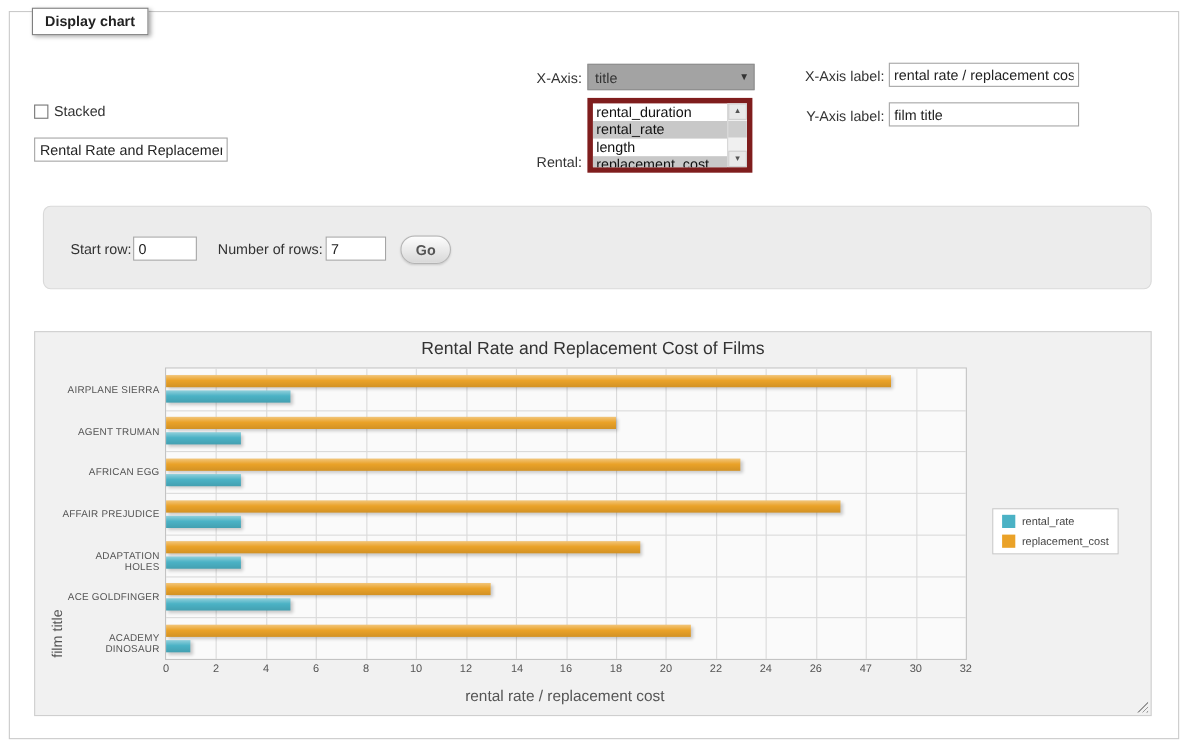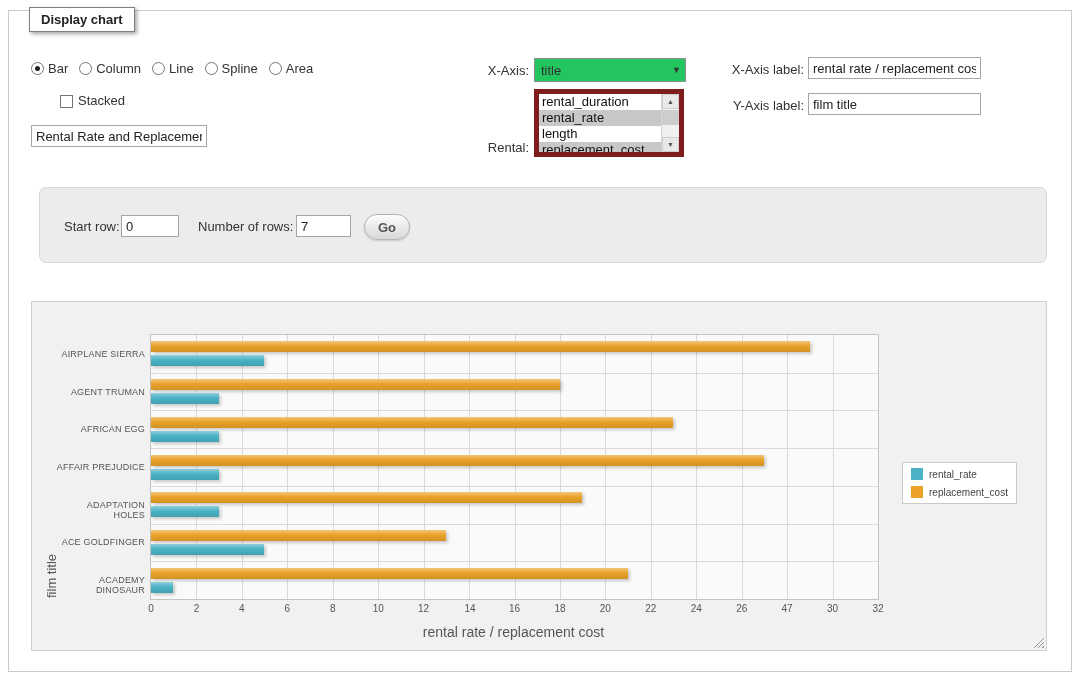--- a/index.html
+++ b/index.html
@@ -11,37 +11,37 @@
   .legend-tab { position:absolute; left:20px; top:-4px; background:#fff; border:1px solid #7f7f7f;
                 box-shadow:2px 2px 4px rgba(0,0,0,0.35); padding:4px 11px; font-weight:bold;
                 font-size:13px; color:#222; z-index:3; }
 
   .radio-row { position:absolute; left:22px; top:50px; display:flex; align-items:center; gap:11px; }
   .radio-item { display:flex; align-items:center; gap:4px; cursor:default; }
   .radio { width:13px; height:13px; border-radius:50%; border:1px solid #767676; background:#fff;
            position:relative; box-sizing:border-box; flex:0 0 auto; }
   .radio.checked::after { content:''; position:absolute; left:3px; top:3px; width:5px; height:5px;
                           border-radius:50%; background:#222; }
-  .stacked-row { position:absolute; left:22px; top:82px; display:flex; align-items:flex-end; gap:5px;margin-left:29px; }
+  .stacked-row { position:absolute; left:22px; top:82px; display:flex; align-items:flex-end; gap:5px; }
   .checkbox { width:13px; height:13px; border:1px solid #767676; background:#fff; box-sizing:border-box; }
 
   .text-input { border:1px solid #a5a5a5; background:#fff; height:22px; font-family:inherit;
                 font-size:13px; padding:2px 4px; box-sizing:border-box; color:#222; }
   .title-input { position:absolute; left:22px; top:114px; width:176px; }
 
   .field-label { position:absolute; text-align:right; color:#333; }
   #xaxis-label { left:430px; top:52px; width:90px; }
   #series-label { left:430px; top:129px; width:90px; }
   #xaxis-field-label { left:680px; top:51px; width:115px; }
   #yaxis-field-label { left:680px; top:87px; width:115px; }
   #xaxis-input { position:absolute; left:799px; top:46px; width:173px; }
   #yaxis-input { position:absolute; left:799px; top:82px; width:173px; }
 
   .select { position:absolute; left:525px; top:47px; width:152px; height:24px; border:1px solid #8e8e8e;
-            background:#22c55e; display:flex; align-items:center; justify-content:space-between;
+            background:#a3a3a3; display:flex; align-items:center; justify-content:space-between;
             padding:0 4px 0 6px; box-sizing:border-box; cursor:default; }
   .select-arrow { font-size:9px; color:#333; }
 
   .listbox { position:absolute; left:525px; top:78px; width:150px; height:68px; border:5px solid #7f1d1d;
              background:#fff; box-sizing:border-box; display:flex; overflow:hidden; }
   .listbox-options { flex:1 1 auto; overflow:hidden; }
   .option { height:16px; line-height:16px; padding:0 3px; font-size:13px; color:#111; white-space:nowrap; }
   .option.selected { background:#c8c8c8; }
   .scrollbar { flex:0 0 17px; width:17px; background:#f0f0f0; border-left:1px solid #d5d5d5; position:relative; }
   .sb-btn { position:absolute; left:0; width:100%; height:15px; background:#e9e9e9; border:1px solid #cfcfcf;
@@ -84,42 +84,20 @@
                  background:repeating-linear-gradient(135deg, transparent 0 2px, #9a9a9a 2px 3px);
                  clip-path:polygon(100% 0, 100% 100%, 0 100%); cursor:nwse-resize; }
 </style>
 </head>
 <body>
 
 <div class="page">
   <div class="fieldset">
     <div class="legend-tab">Display chart</div>
 
-    <div class="radio-row" id="radio-row">
-        <span class="radio-item">
-          <span class="radio checked"></span>
-          <span>Bar</span>
-        </span>
-        <span class="radio-item">
-          <span class="radio"></span>
-          <span>Column</span>
-        </span>
-        <span class="radio-item">
-          <span class="radio"></span>
-          <span>Line</span>
-        </span>
-        <span class="radio-item">
-          <span class="radio"></span>
-          <span>Spline</span>
-        </span>
-        <span class="radio-item">
-          <span class="radio"></span>
-          <span>Area</span>
-        </span>
-      </div>
 
     <div class="stacked-row">
       <span class="checkbox"></span>
       <span>Stacked</span>
     </div>
 
     <input class="text-input title-input" value="Rental Rate and Replacemer" style="">
 
     <div class="field-label" id="xaxis-label">X-Axis:</div>
     <div class="select">
@@ -150,20 +128,21 @@
 
     <div class="subpanel">
       <span class="lbl" id="startrow-label">Start row:</span>
       <input class="text-input" id="startrow-input" value="0" style="">
       <span class="lbl" id="numrows-label">Number of rows:</span>
       <input class="text-input" id="numrows-input" value="7" style="">
       <button class="go-btn">Go</button>
     </div>
 
     <div class="chart-panel">
+      <div class="chart-title">Rental Rate and Replacement Cost of Films</div>
       <div class="y-axis-title">film title</div>
       <div class="plot" id="plot">
           <div class="x-tick" style="left: -15px;">0</div>
           <div class="gl-v" style="left: 45.4375px;"></div>
           <div class="x-tick" style="left: 30.4375px;">2</div>
           <div class="gl-v" style="left: 90.875px;"></div>
           <div class="x-tick" style="left: 75.875px;">4</div>
           <div class="gl-v" style="left: 136.312px;"></div>
           <div class="x-tick" style="left: 121.312px;">6</div>
           <div class="gl-v" style="left: 181.75px;"></div>

